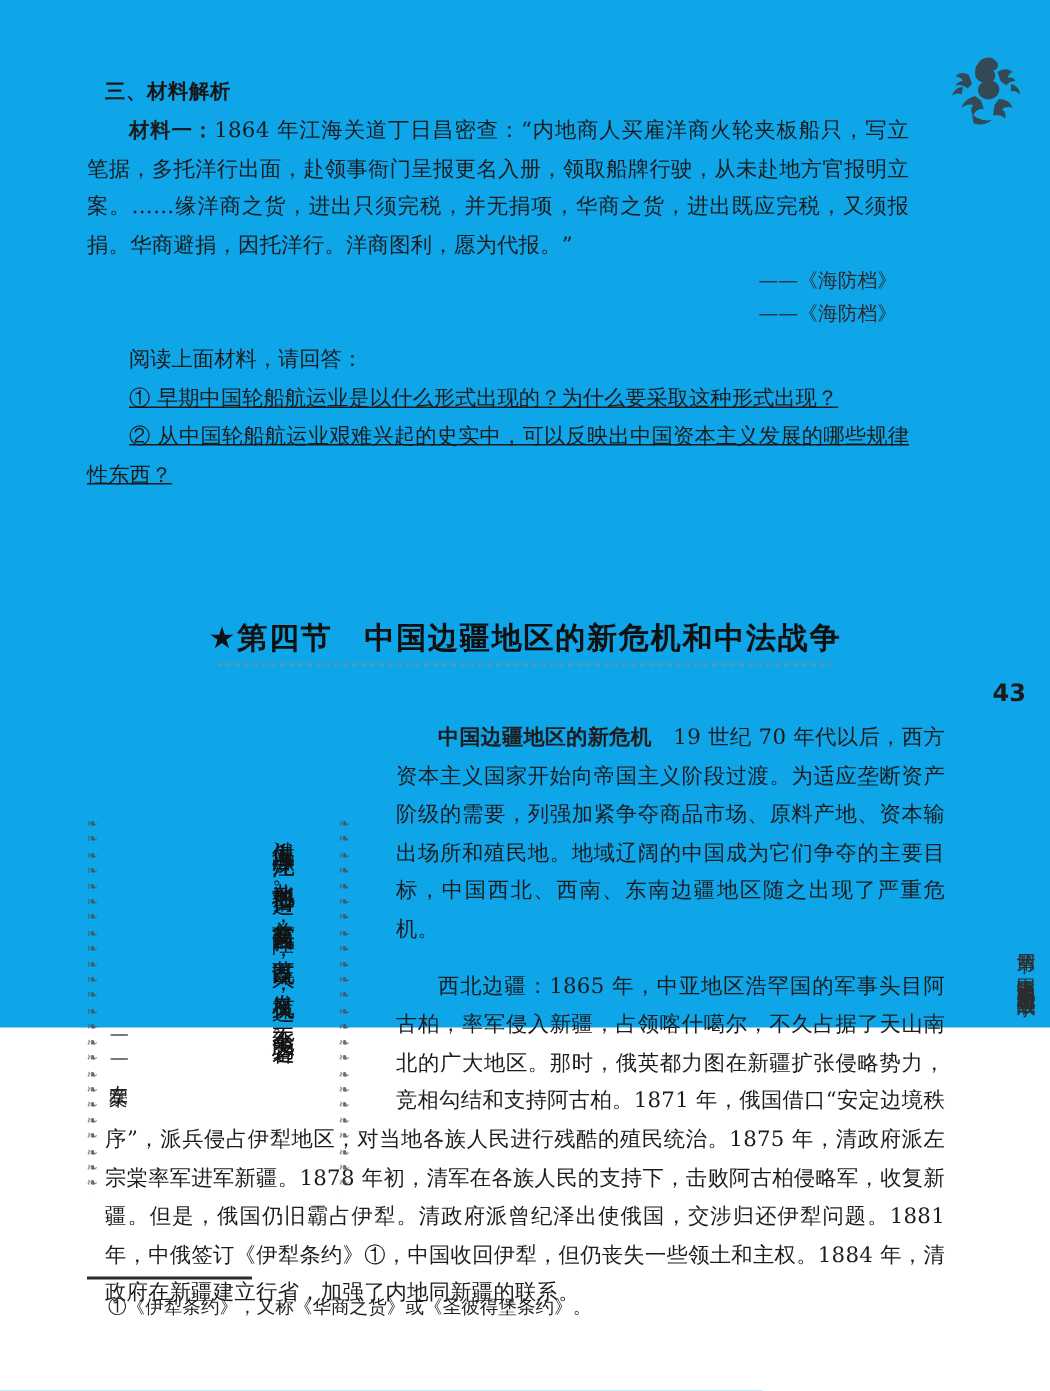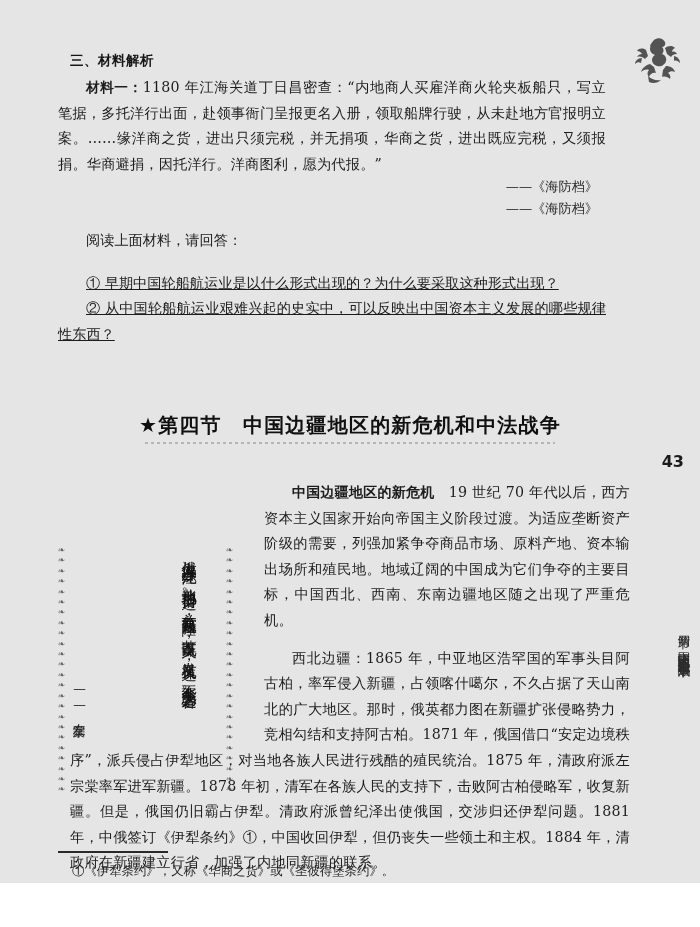--- a/index.html
+++ b/index.html
@@ -14,22 +14,22 @@
     overflow: hidden;
     font-family: "DejaVu Serif", "Liberation Serif", serif;
     color: #1c1c1c;
     -webkit-font-smoothing: antialiased;
   }
 
   .page {
     position: absolute;
     inset: 0;
     width: 700px;
-    height: 883px;
-    background: #e5e5e5;
+    height: 685px;
+    background: #0ea5e9;
   }
 
   
   .dragon-ornament {
     position: absolute;
     top: 32px;
     right: 14px;
     width: 62px;
     height: 58px;
     opacity: .85;
@@ -73,21 +73,21 @@
     text-align: right;
     margin: 1px 0 4px 0;
     padding-right: 8px;
     color: #2b2b2b;
   }
 
   .q-intro {
     font-size: 14.2px;
     line-height: 25.5px;
     text-indent: 28px;
-    margin: 10px 0 17px 0;
+    margin: 10px 0 0 0;
   }
   .q-item {
     font-size: 14.2px;
     line-height: 25.5px;
     text-indent: 28px;
     text-align: justify;
     text-justify: inter-ideograph;
     margin: 0;
     text-decoration: underline;
   }
@@ -274,21 +274,21 @@
         <path d="M18 26c-4 0-7 3-7 6 2-2 4-2 6-1l1-5z"></path>
         <path d="M50 24c4 1 6 4 6 7-2-2-4-3-6-2l0-5z"></path>
       </g>
     </svg>
   </div>
 
   <div class="content">
 
     <div class="sec-head">三、材料解析</div>
 
-    <p class="para indent"><span class="lead-label">材料一：</span><span>1180 年江海关道丁日昌密查：“内地商人买雇洋商火轮夹板船只，写立笔据，多托洋行出面，赴领事衙门呈报更名入册，领取船牌行驶，从未赴地方官报明立案。……缘洋商之货，进出只须完税，并无捐项，华商之货，进出既应完税，又须报捐。华商避捐，因托洋行。洋商图利，愿为代报。”</span></p>
+    <p class="para indent"><span class="lead-label">材料一：</span><span>1864 年江海关道丁日昌密查：“内地商人买雇洋商火轮夹板船只，写立笔据，多托洋行出面，赴领事衙门呈报更名入册，领取船牌行驶，从未赴地方官报明立案。……缘洋商之货，进出只须完税，并无捐项，华商之货，进出既应完税，又须报捐。华商避捐，因托洋行。洋商图利，愿为代报。”</span></p>
 
     <div class="source-line">——《海防档》</div>
 
 
     <div class="source-line">——《海防档》</div>
 
     <p class="q-intro">阅读上面材料，请回答：</p>
 
     <p class="q-item">① 早期中国轮船航运业是以什么形式出现的？为什么要采取这种形式出现？</p>
 

